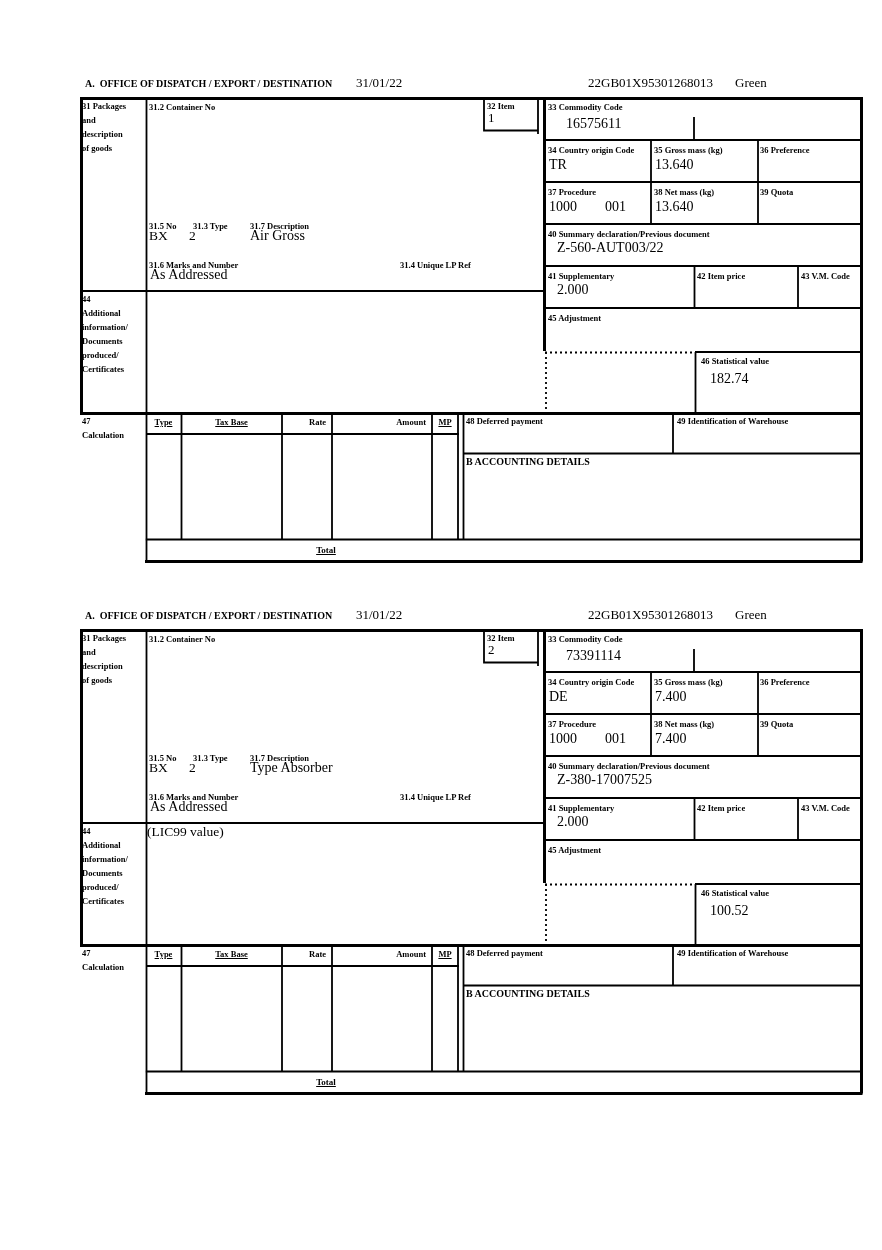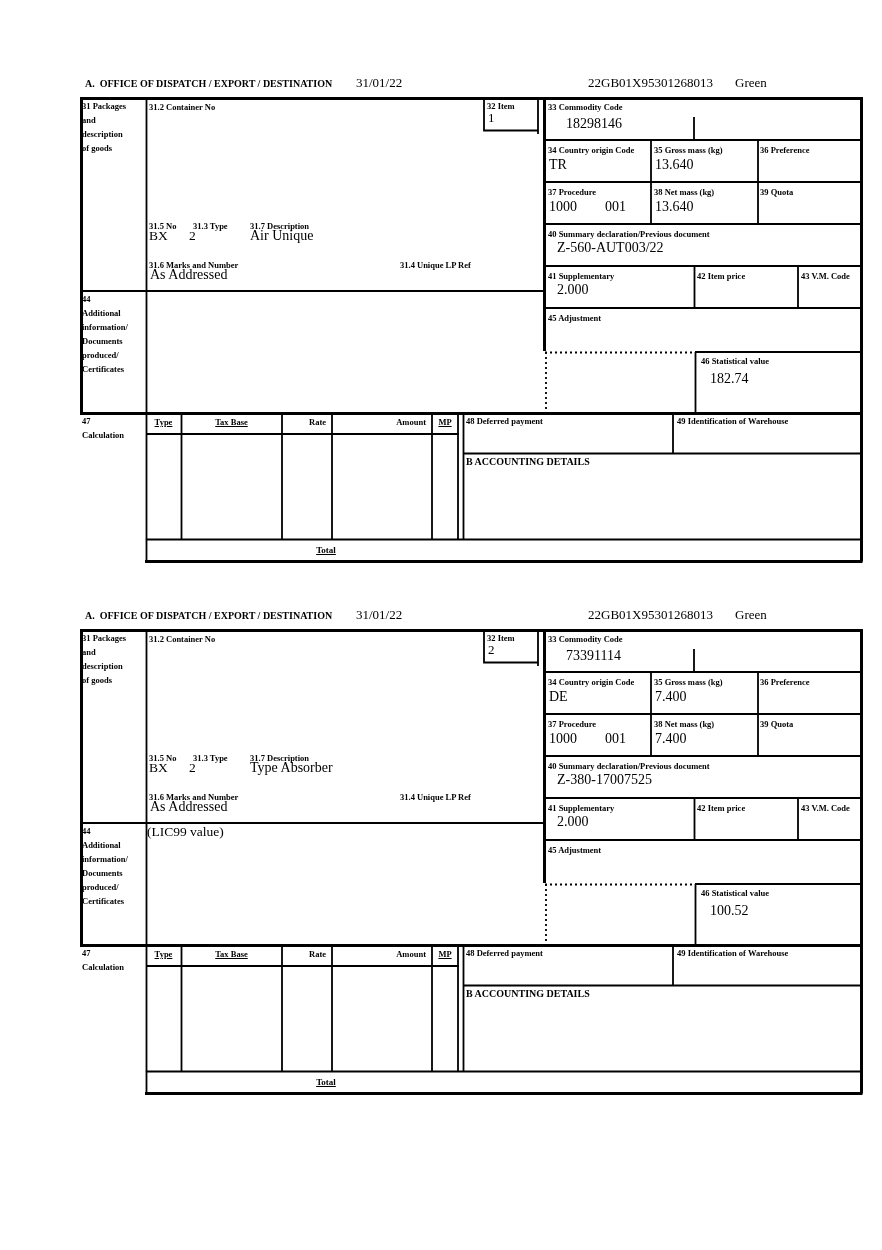--- a/index.html
+++ b/index.html
@@ -35,21 +35,21 @@
     <div class="hv" style="left:735px;top:75px">Green</div>
 
     <div class="lbl" style="left:82px;top:99px">31 Packages
 and
 description
 of goods</div>
     <div class="lbl" style="left:149px;top:100px">31.2 Container No</div>
     <div class="lbl" style="left:487px;top:99px">32 Item</div>
     <div class="val" style="left:488px;top:110px;font-size:13px">1</div>
     <div class="lbl" style="left:548px;top:100px">33 Commodity Code</div>
-    <div class="val" style="left:566px;top:116px">18298146</div>
+    <div class="val" style="left:566px;top:116px">16575611</div>
     <div class="lbl" style="left:548px;top:143px">34 Country origin Code</div>
     <div class="val" style="left:549px;top:157px">TR</div>
     <div class="lbl" style="left:654px;top:143px">35 Gross mass (kg)</div>
     <div class="val" style="left:655px;top:157px">13.640</div>
     <div class="lbl" style="left:760px;top:143px">36 Preference</div>
     <div class="lbl" style="left:548px;top:185px">37 Procedure</div>
     <div class="val" style="left:549px;top:199px">1000</div>
     <div class="val" style="left:605px;top:199px">001</div>
     <div class="lbl" style="left:654px;top:185px">38 Net mass (kg)</div>
     <div class="val" style="left:655px;top:199px">13.640</div>
@@ -62,21 +62,21 @@
     <div class="lbl" style="left:801px;top:269px">43 V.M. Code</div>
     <div class="lbl" style="left:548px;top:311px">45 Adjustment</div>
     <div class="lbl" style="left:701px;top:354px">46 Statistical value</div>
     <div class="val" style="left:710px;top:371px">182.74</div>
 
     <div class="lbl" style="left:149px;top:219px">31.5 No</div>
     <div class="lbl" style="left:193px;top:219px">31.3 Type</div>
     <div class="lbl" style="left:250px;top:219px">31.7 Description</div>
     <div class="val" style="left:149px;top:228px;font-size:13.5px">BX</div>
     <div class="val" style="left:189px;top:228px;font-size:13.5px">2</div>
-    <div class="val" style="left:250px;top:228px">Air Unique</div>
+    <div class="val" style="left:250px;top:228px">Air Gross</div>
     <div class="lbl" style="left:149px;top:258px">31.6 Marks and Number</div>
     <div class="lbl" style="left:400px;top:258px">31.4 Unique LP Ref</div>
     <div class="val" style="left:150px;top:267px">As Addressed</div>
 
     <div class="lbl" style="left:82px;top:292px">44
 Additional
 information/
 Documents
 produced/
 Certificates</div>

